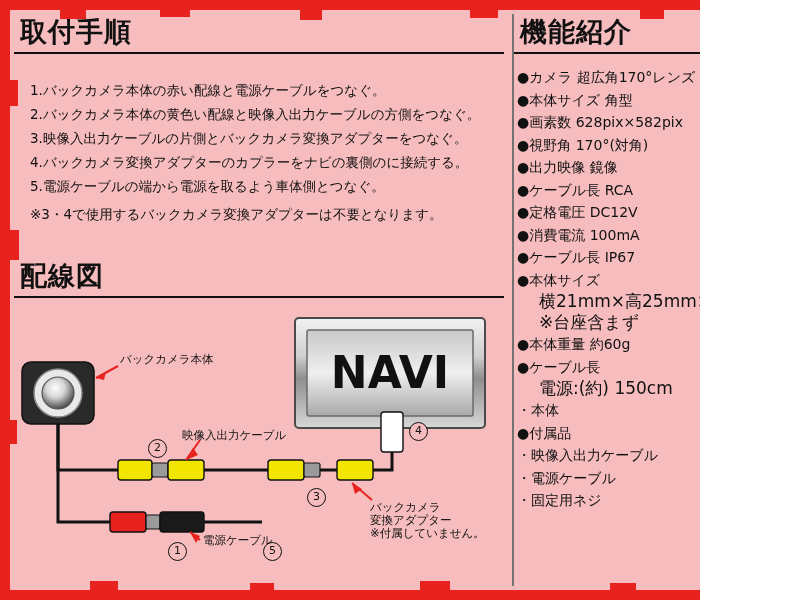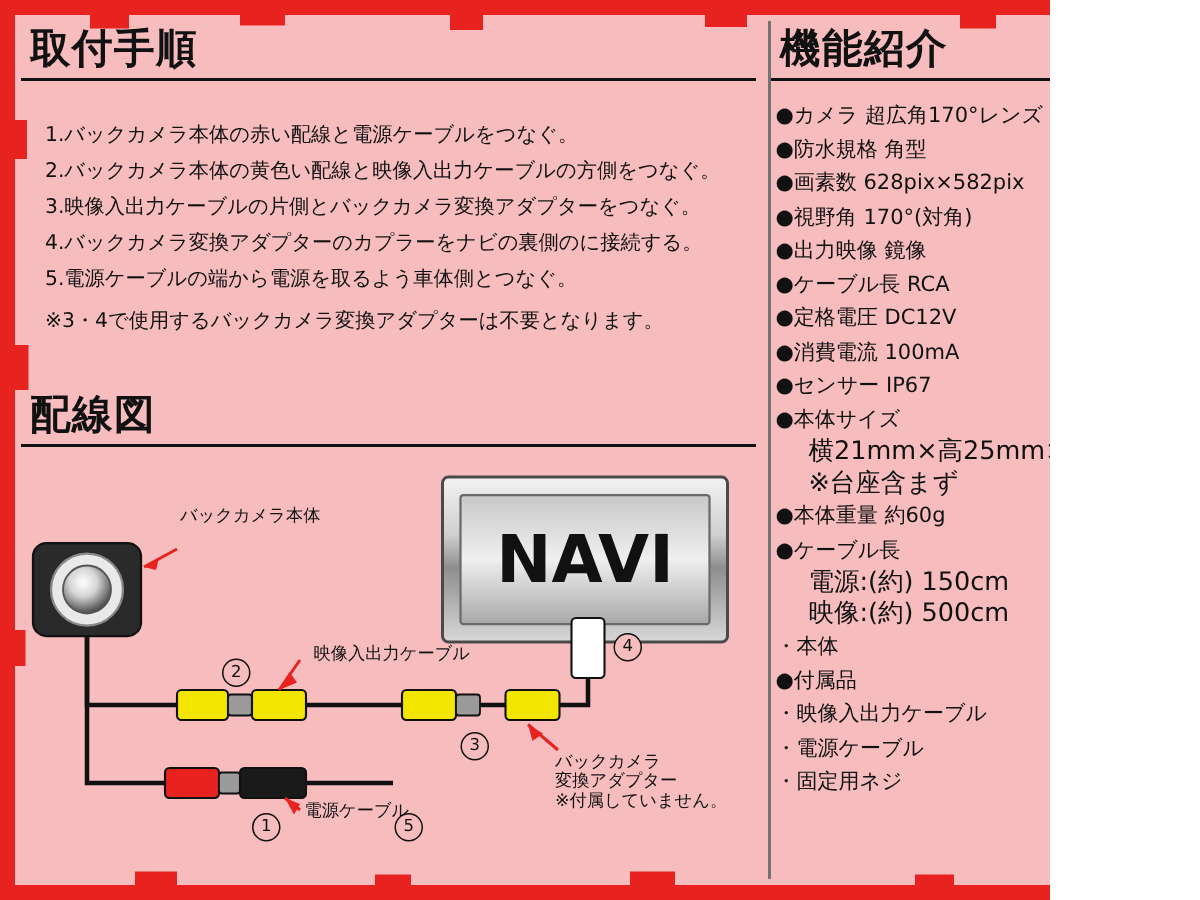--- a/index.html
+++ b/index.html
@@ -248,57 +248,56 @@
       <polygon points="186,160 193,148 198,155" fill="#e8221f"></polygon>
 
       <line x1="200" y1="240" x2="190" y2="232" stroke="#e8221f" stroke-width="2"></line>
       <polygon points="190,232 200,236 196,243" fill="#e8221f"></polygon>
 
       <line x1="352" y1="183" x2="372" y2="200" stroke="#e8221f" stroke-width="2"></line>
       <polygon points="352,183 362,189 355,194" fill="#e8221f"></polygon>
     </svg>
 
     
-    <div class="lbl" style="left:120px;top:36px;">バックカメラ本体</div>
-    <div class="lbl" style="left:209px;top:128px;">映像入出力ケーブル</div>
+    <div class="lbl" style="left:120px;top:52px;">バックカメラ本体</div>
+    <div class="lbl" style="left:182px;top:128px;">映像入出力ケーブル</div>
     <div class="lbl" style="left:203px;top:233px;">電源ケーブル</div>
     <div class="lbl" style="left:370px;top:200px;">バックカメラ</div>
     <div class="lbl" style="left:370px;top:213px;">変換アダプター</div>
     <div class="lbl" style="left:370px;top:226px;">※付属していません。</div>
 
     
     <div class="num-circle" style="left:148px;top:139px;">2</div>
     <div class="num-circle" style="left:307px;top:188px;">3</div>
     <div class="num-circle" style="left:409px;top:122px;">4</div>
     <div class="num-circle" style="left:168px;top:242px;">1</div>
     <div class="num-circle" style="left:263px;top:242px;">5</div>
   </div>
 
   <div class="panel-right">
     <div>
       <div class="heading">機能紹介</div>
       <div class="heading-underline"></div>
     </div>
     <div class="spec-list">
       <div class="li">●カメラ 超広角170°レンズ</div>
-      <div class="li">●防水規格 角型</div>
+      <div class="li">●本体サイズ 角型</div>
       <div class="li">●画素数 628pix×582pix</div>
       <div class="li">●視野角 170°(対角)</div>
       <div class="li">●出力映像 鏡像</div>
       <div class="li">●ケーブル長 RCA</div>
       <div class="li">●定格電圧 DC12V</div>
       <div class="li">●消費電流 100mA</div>
-      <div class="li">●センサー IP67</div>
+      <div class="li">●ケーブル長 IP67</div>
       <div class="li">●本体サイズ</div>
       <div class="li sub">横21mm×高25mm×奥行19mm</div>
       <div class="li sub">※台座含まず</div>
       <div class="li">●本体重量 約60g</div>
       <div class="li">●ケーブル長</div>
       <div class="li sub">電源:(約) 150cm</div>
-      <div class="li sub">映像:(約) 500cm</div>
       <div class="li">・本体</div>
       <div class="li">●付属品</div>
       <div class="li">・映像入出力ケーブル</div>
       <div class="li">・電源ケーブル</div>
       <div class="li">・固定用ネジ</div>
     </div>
   </div>
 
 </div>
 

